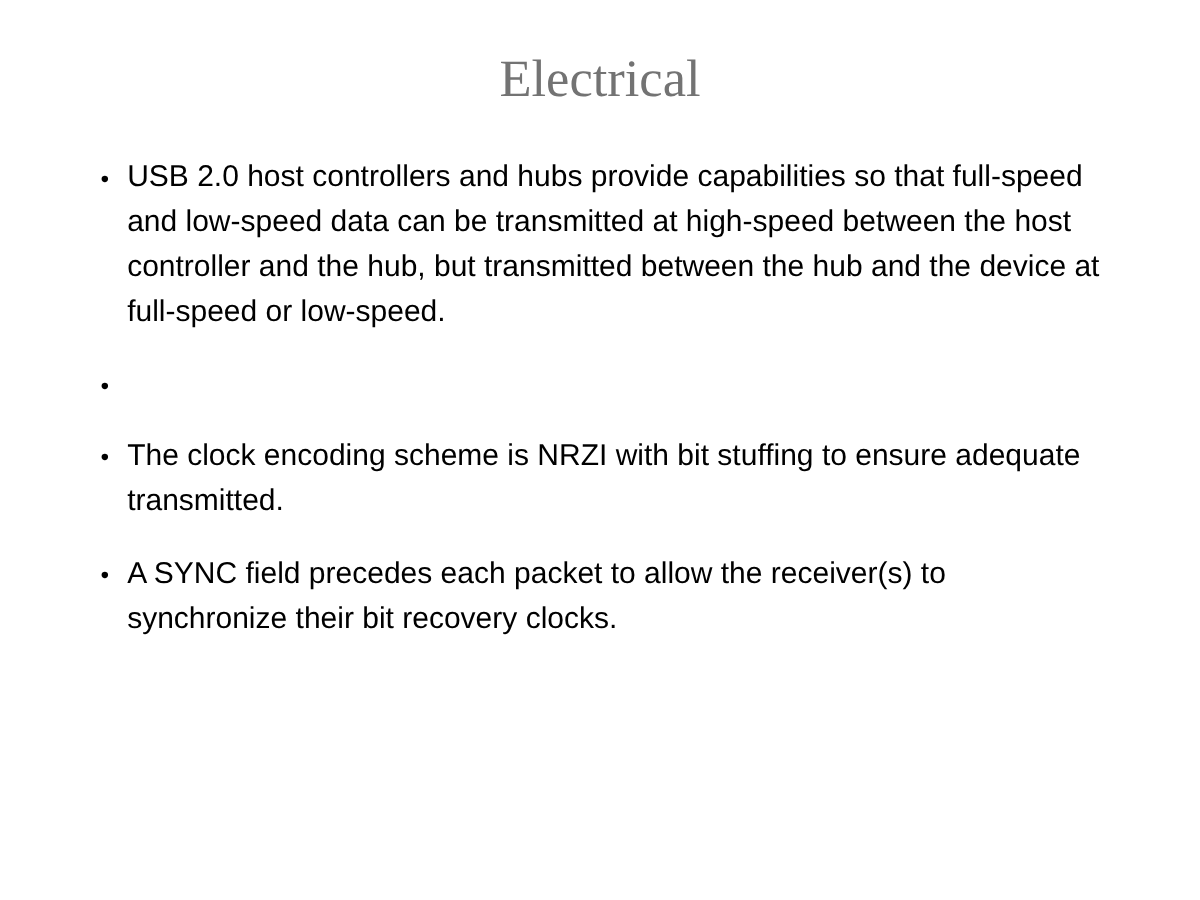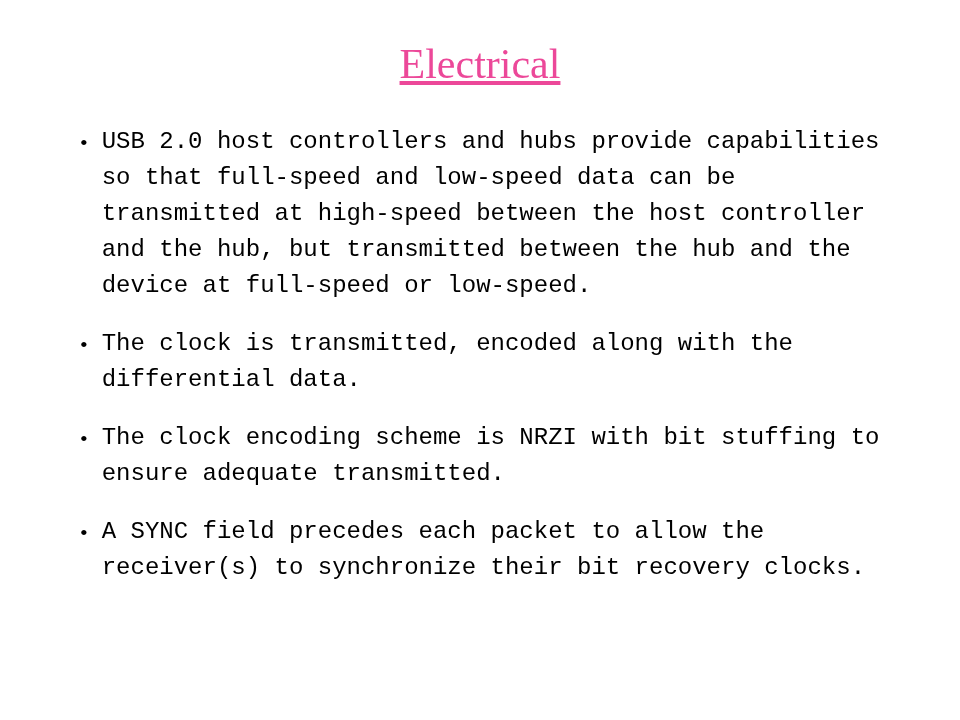--- a/index.html
+++ b/index.html
@@ -18,23 +18,22 @@
       align-items: center;
       justify-content: flex-start;
       padding: 40px 80px 40px 80px;
     }
 
     .slide-title {
       font-size: 42px;
       font-weight: normal;
       text-align: center;
       margin-bottom: 36px;
-      color: #ec4899;
+      color: #737373;
       font-family: Georgia, 'Times New Roman', Times, serif;
-      text-decoration: underline;
     }
 
     .content-area {
       width: 100%;
       display: flex;
       flex-direction: column;
       gap: 0px;
     }
 
     .bullet-item {
@@ -50,38 +49,37 @@
       margin-right: 14px;
       margin-top: 2px;
       flex-shrink: 0;
       color: #000000;
     }
 
     .bullet-text {
       font-size: 24px;
       line-height: 1.5;
       color: #000000;
-      font-family: Liberation Mono, monospace;
+      font-family: Liberation Sans, sans-serif;
     }
   </style>
 </head>
 <body>
 
 <h1 class="slide-title">Electrical</h1>
 
 <div class="content-area">
 
   <div class="bullet-item">
     <span class="bullet-dot">•</span>
     <span class="bullet-text">USB 2.0 host controllers and hubs provide capabilities so that full-speed and low-speed data can be transmitted at high-speed between the host controller and the hub, but transmitted between the hub and the device at full-speed or low-speed.</span>
   </div>
 
   <div class="bullet-item">
     <span class="bullet-dot">•</span>
-    <span class="bullet-text">The clock is transmitted, encoded along with the differential data.</span>
   </div>
 
   <div class="bullet-item">
     <span class="bullet-dot">•</span>
     <span class="bullet-text">The clock encoding scheme is NRZI with bit stuffing to ensure adequate transmitted.</span>
   </div>
 
   <div class="bullet-item">
     <span class="bullet-dot">•</span>
     <span class="bullet-text">A SYNC field precedes each packet to allow the receiver(s) to synchronize their bit recovery clocks.</span>

